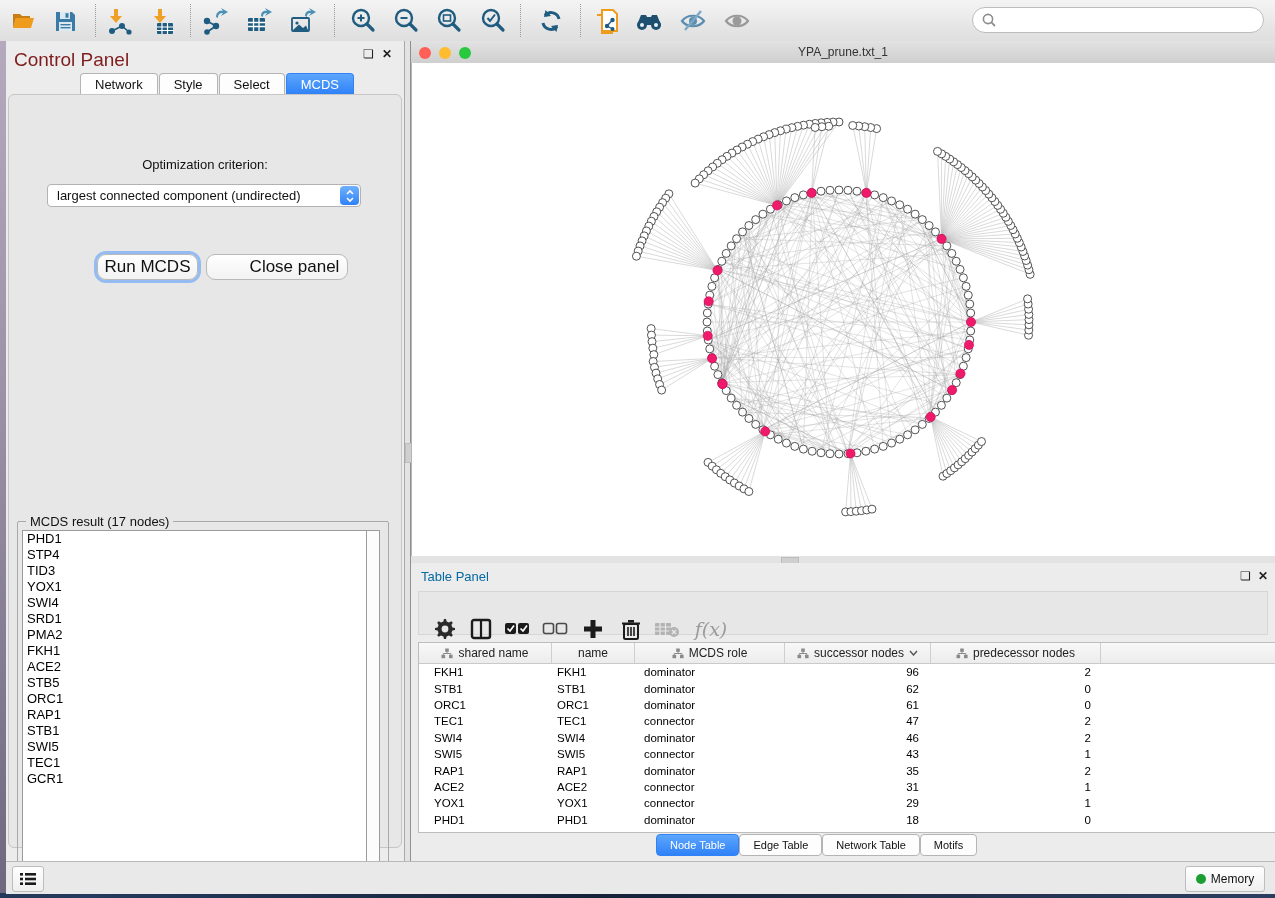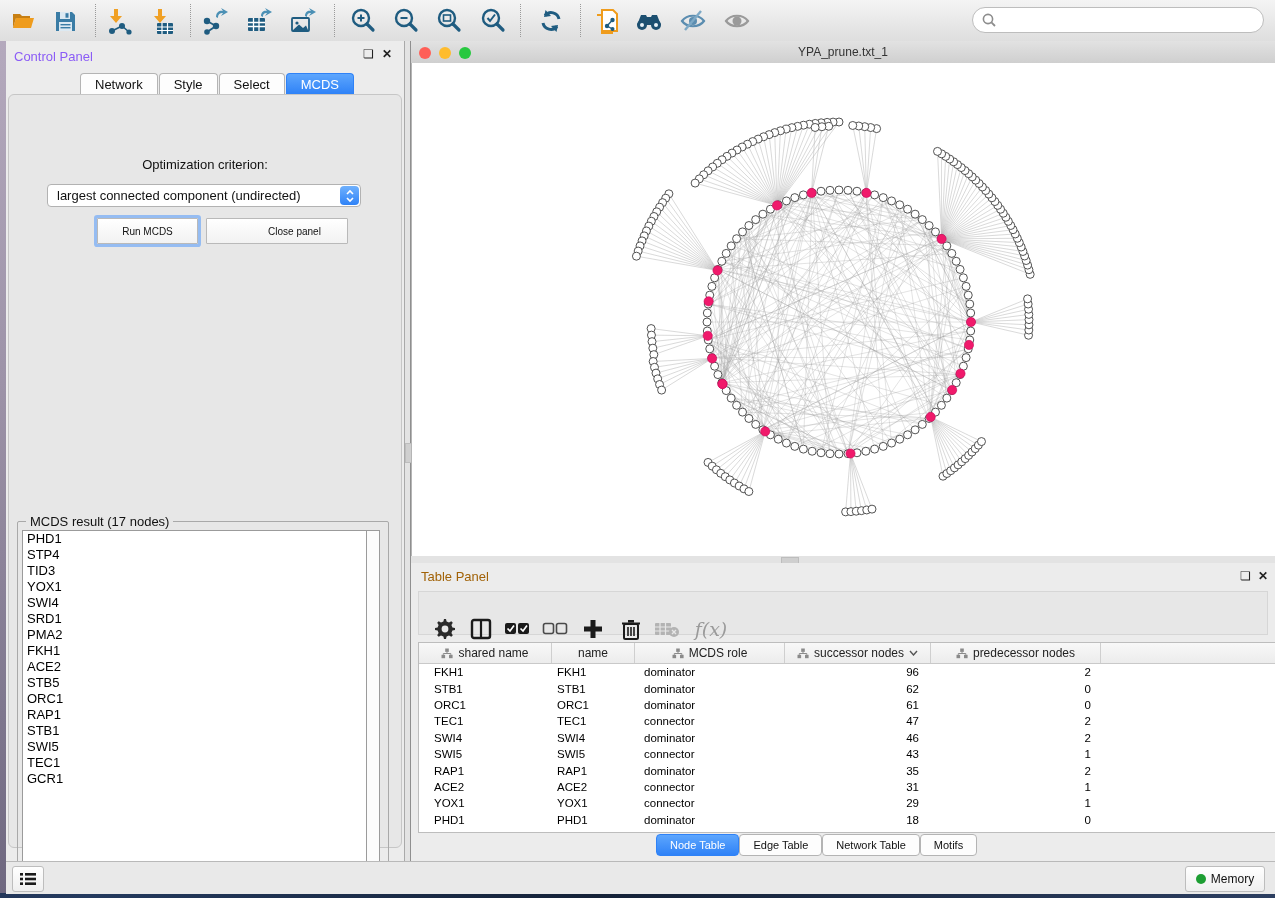--- a/index.html
+++ b/index.html
@@ -13,37 +13,37 @@
   .sep{position:absolute;top:4px;height:33px;border-left:1px dotted #9a9a9a;}
   #search-box{position:absolute;left:972px;top:7px;width:292px;height:26px;background:#fff;
     border:1px solid #bdbdbd;border-radius:13px;display:flex;align-items:center;padding-left:8px;box-sizing:border-box;}
   #search-box input{border:none;outline:none;flex:1;font-size:13px;background:transparent;margin-left:5px;font-family:"Liberation Sans",sans-serif;}
   
   #wall-left{position:absolute;left:0;top:41px;width:6px;height:852px;
     background:linear-gradient(#b4a9bd,#9d93a8 40%,#6f6880);}
   
   #control-panel{position:absolute;left:6px;top:41px;width:398px;height:820px;background:#ececec;}
   #cp-head{position:absolute;left:0;top:0;width:100%;height:28px;}
-  #cp-title{position:absolute;left:8px;top:8px;font-size:13px;color:#8b5cf6;}
+  #cp-title{position:absolute;left:8px;top:8px;font-size:19px;color:#7f1d1d;}
   .winbtn{position:absolute;top:7px;font-size:12px;color:#222;cursor:default;line-height:12px;}
   #cp-float{left:357px;} #cp-close{left:376px;font-weight:bold;}
   #cp-tabs{position:absolute;left:74px;top:32px;height:22px;display:flex;}
   .cptab{height:20px;padding:0 14px;border:1px solid #b4b4b4;border-bottom:none;background:#fdfdfd;
     font-size:13px;display:flex;align-items:center;border-radius:4px 4px 0 0;margin-right:1px;color:#111;}
   .cptab.active{background:linear-gradient(#5da6fd,#2f82f7);color:#fff;border-color:#2f82f7;}
   #cp-box{position:absolute;left:2px;top:53px;width:392px;height:752px;background:#e7e7e7;
     border:1px solid #c6c6c6;border-radius:6px;}
   #opt-label{position:absolute;left:0;top:62px;width:100%;text-align:center;font-size:13px;color:#111;}
   #criterion{position:absolute;left:38px;top:89px;width:314px;height:23px;background:#fff;border:1px solid #b2b2b2;
     border-radius:4px;display:flex;align-items:center;box-sizing:border-box;}
   #criterion .val{flex:1;font-size:13px;padding-left:9px;color:#111;white-space:nowrap;}
   #criterion .stepper{width:19px;height:19px;margin-right:1px;border-radius:4px;
     background:linear-gradient(#6fb1fd,#2f82f7);display:flex;flex-direction:column;align-items:center;justify-content:center;}
   .btn{position:absolute;height:24px;background:linear-gradient(#ffffff,#f2f2f2);border:1px solid #b9b9b9;
-    border-radius:1px;font-size:10px;display:flex;align-items:center;justify-content:center;color:#111;}
+    border-radius:9px;font-size:17px;display:flex;align-items:center;justify-content:center;color:#111;margin-top:36px;}
   #run-btn{left:88px;top:123px;width:99px;box-shadow:0 0 0 3px rgba(95,160,250,.6);}
   #closepanel-btn{left:197px;top:123px;width:105px;padding-left:35px;}
   #mcds-group{position:absolute;left:8px;top:426px;width:370px;height:370px;border:1px solid #a9a9a9;border-radius:2px;}
   #mcds-legend{position:absolute;left:8px;top:-8px;background:#e7e7e7;padding:0 4px;font-size:13px;color:#111;}
   #mcds-list{position:absolute;left:4px;top:8px;width:345px;height:350px;background:#fff;border:1px solid #9b9b9b;
     overflow:hidden;box-sizing:border-box;}
   #mcds-scroll{position:absolute;left:349px;top:8px;width:13px;height:350px;background:#fcfcfc;border:1px solid #9b9b9b;border-left:none;box-sizing:border-box;}
   .mcds-item{font-size:13px;line-height:16px;padding-left:4px;color:#000;}
   
   #vsplit{position:absolute;left:404px;top:41px;width:7px;height:820px;background:#e3e3e3;border-left:1px solid #a9a9a9;border-right:1px solid #8f8f8f;box-sizing:border-box;}
@@ -52,21 +52,21 @@
   #hsplit .grip{position:absolute;left:370px;top:1px;width:16px;height:5px;background:#cfcfcf;border:1px solid #bdbdbd;}
   
   #netwin{position:absolute;left:411px;top:41px;width:864px;height:515px;}
   #nettitle{position:absolute;left:0;top:0;width:100%;height:22px;background:linear-gradient(#e2e2e2,#cfcfcf);
     border-bottom:1px solid #aaa;}
   #nettitle .t{position:absolute;left:0;right:0;top:4px;text-align:center;font-size:12px;color:#333;}
   .light{position:absolute;top:6px;width:12px;height:12px;border-radius:50%;}
   #net-canvas{position:absolute;left:0;top:22px;width:864px;height:493px;background:#fff;border-left:1px solid #b5b5b5;}
   
   #table-panel{position:absolute;left:411px;top:563px;width:864px;height:298px;background:#ececec;}
-  #tp-title{position:absolute;left:10px;top:6px;font-size:13px;color:#a16207;}
+  #tp-title{position:absolute;left:10px;top:6px;font-size:13px;color:#0369a1;}
   #tp-float{left:829px;} #tp-close{left:847px;font-weight:bold;}
   #tp-toolbar{position:absolute;left:7px;top:28px;width:850px;height:44px;background:#e7e7e7;border:1px solid #d6d6d6;box-sizing:border-box;}
   .tpi{position:absolute;top:23px;width:28px;height:28px;display:flex;align-items:center;justify-content:center;}
   .fx{font-family:"DejaVu Serif",serif;font-style:italic;font-size:19px;color:#9a9a9a;}
   #ntable{position:absolute;left:7px;top:79px;width:991px;height:191px;background:#fff;border:1px solid #bdbdbd;box-sizing:border-box;}
   #thead{display:flex;height:20px;background:linear-gradient(#f8f8f8,#ececec);border-bottom:1px solid #c9c9c9;}
   .th{display:flex;align-items:center;justify-content:center;font-size:12px;color:#222;border-right:1px solid #cfcfcf;box-sizing:border-box;gap:5px;}
   .th svg{flex:none;}
   #tbody .trow{display:flex;height:16.4px;align-items:center;}
   .td{font-size:11.5px;color:#000;box-sizing:border-box;white-space:nowrap;overflow:hidden;}

